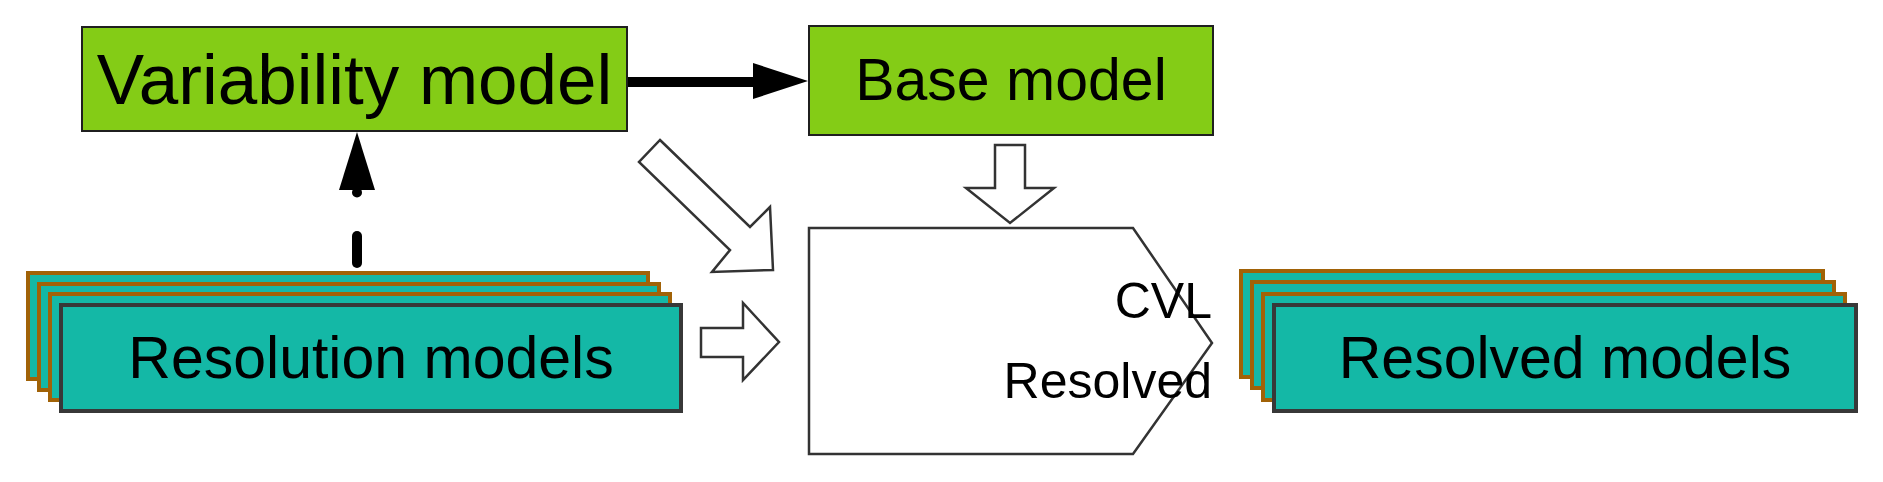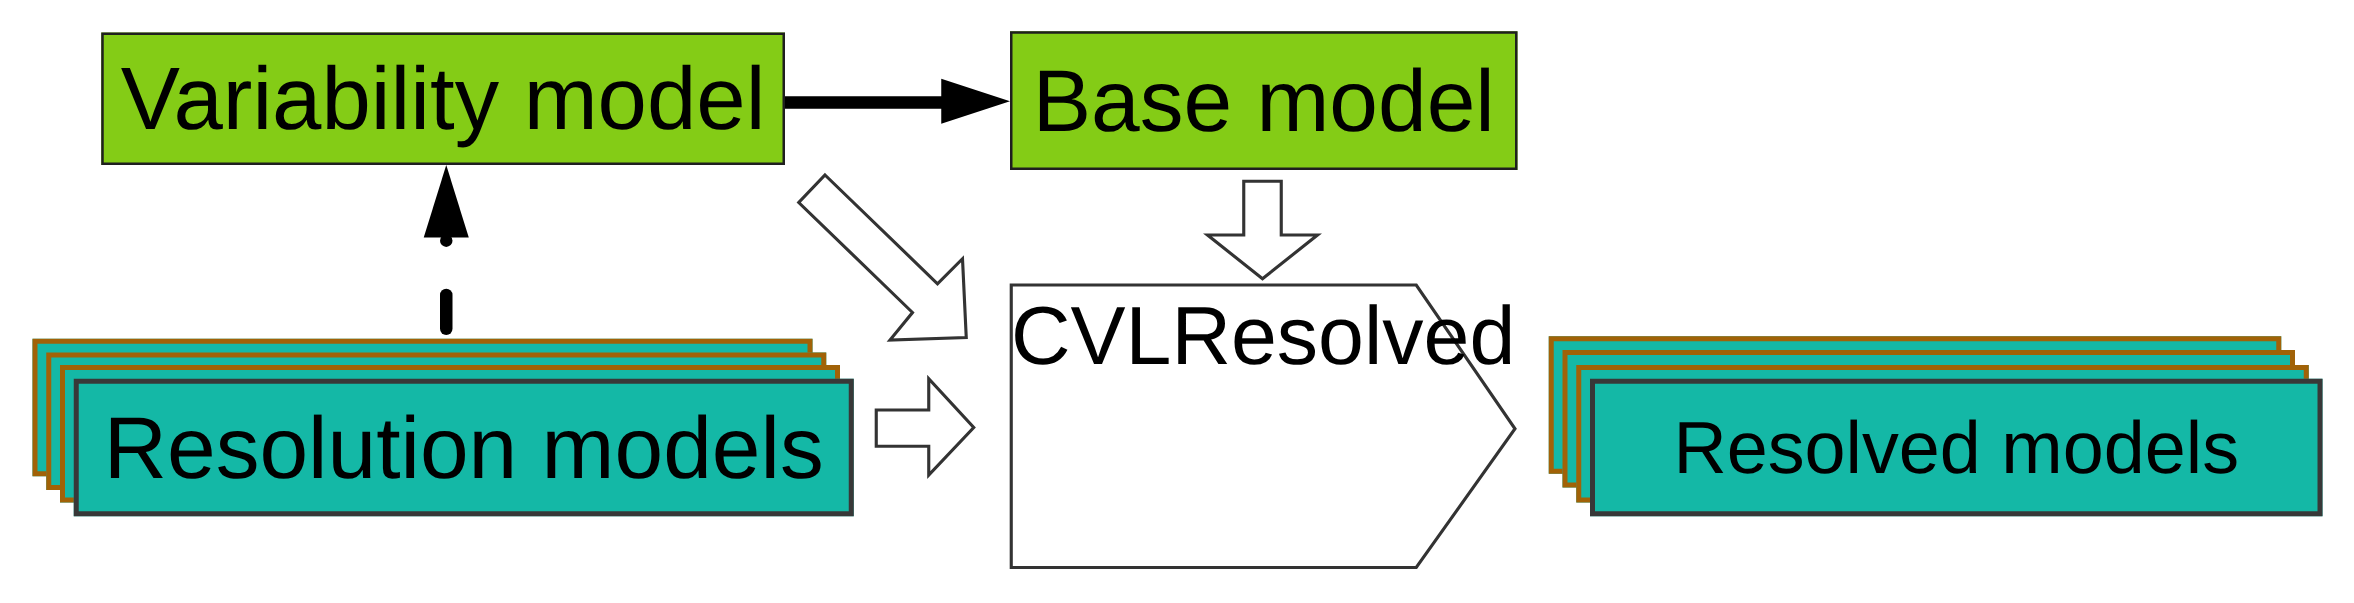--- a/index.html
+++ b/index.html
@@ -28,29 +28,29 @@
     border: 4px solid #a16207;
     box-sizing: border-box;
   }
   .stack-front {
     border-color: #383838;
     display: flex;
     align-items: center;
     justify-content: center;
     text-align: center;
   }
-  .label-lg { font-size: 70px; line-height: 1; white-space: nowrap; letter-spacing: 0; }
+  .label-lg { font-size: 59px; line-height: 1; white-space: nowrap; letter-spacing: 0; }
   #variability-label { font-size: 71px; }
   #arrow-layer { position: absolute; left: 0; top: 0; width: 1883px; height: 482px; }
   #cvl-label {
     position: absolute;
     left: 809px; top: 228px; width: 403px; height: 226px;
-    display: flex; 
-    align-items: flex-start; justify-content: center;
-    font-size: 66px; line-height: 80px; text-align: center;
+    display: flex; flex-direction: column;
+    align-items: flex-end; justify-content: center;
+    font-size: 50px; line-height: 80px; text-align: center;
     white-space: nowrap;
   }
 </style>
 </head>
 <body>
 
 <div id="stage">
 
   <svg id="arrow-layer" viewBox="0 0 1883 482" xmlns="http://www.w3.org/2000/svg">
 

